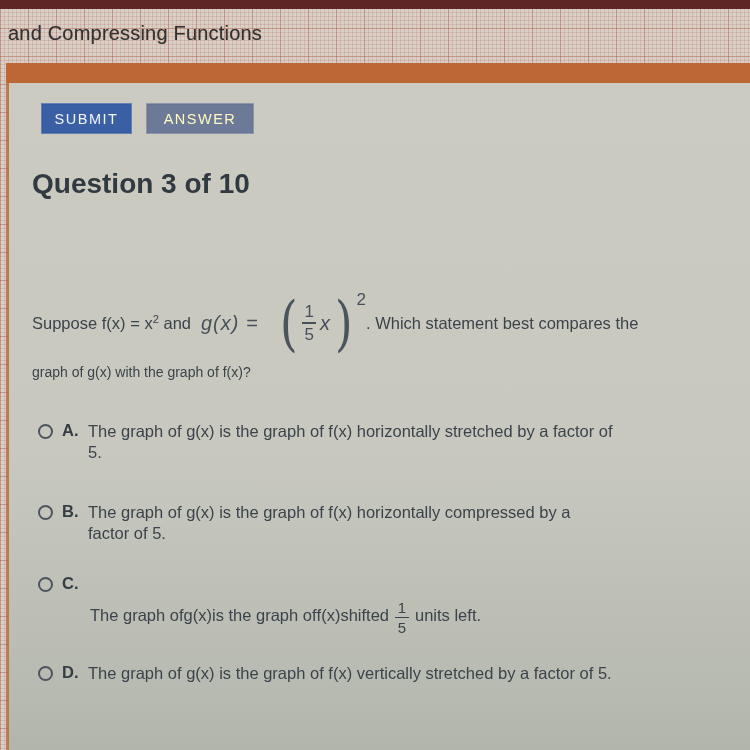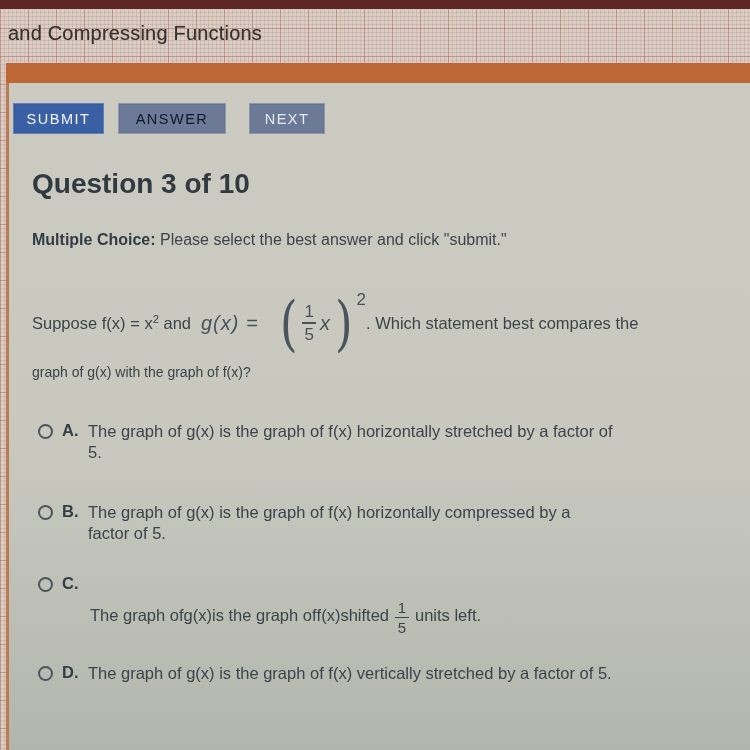--- a/index.html
+++ b/index.html
@@ -26,28 +26,28 @@
 
   .orange-bar { position:absolute; left:6px; top:63px; width:744px; height:20px; background:#bd6737; }
   .left-rule  { position:absolute; left:6px; top:83px; width:3px; height:667px; background:#b76d3f; opacity:0.85; }
 
   .content {
     position:absolute; left:9px; top:83px; width:741px; height:667px;
     background:linear-gradient(180deg, #cccbc2 0%, #c8c8bf 55%, #b7bab0 92%, #b2b5ab 100%);
     color:#3b444b;
   }
 
-  .btn-row { position:absolute; left:4px; top:20px; display:flex; align-items:flex-start; }
+  .btn-row { position:absolute; left:32px; top:20px; display:flex; align-items:flex-start; }
   .btn {
     height:31px; display:flex; align-items:center; justify-content:center;
     font-size:14.5px; letter-spacing:1.5px; cursor:pointer;
     border:1px solid rgba(255,255,255,0.22); box-shadow:inset 0 0 0 1px rgba(0,0,0,0.05);
   }
   .btn-submit { width:91px;  background:#3a5fa5; color:#f2f5fa; }
-  .btn-answer { width:108px; margin-left:14px; background:#6d7a97; color:#0f172a; }
+  .btn-answer { width:108px; margin-left:14px; background:#6d7a97; color:#fef9c3; }
   .btn-next   { width:76px;  margin-left:23px; background:#6d7a97; color:#e6eaf0; }
 
   .q-title { position:absolute; left:23px; top:85px; font-size:28px; font-weight:bold; color:#313a41; }
 
   .instruction { position:absolute; left:23px; top:148px; font-size:16px; color:#3b444b; }
   .instruction b { font-weight:bold; color:#333c43; }
 
   .prompt-line1 { position:absolute; left:23px; top:200px; height:80px; display:flex; align-items:center; font-size:16.5px; white-space:pre; }
   .prompt-line2 { position:absolute; left:23px; top:281px; font-size:14px; }
 
@@ -93,28 +93,24 @@
   <div class="lesson-title">and Compressing Functions</div>
 
   <div class="orange-bar"></div>
   <div class="left-rule"></div>
 
   <div class="content">
 
     <div class="btn-row">
       <div class="btn btn-submit">SUBMIT</div>
       <div class="btn btn-answer">ANSWER</div>
-      <div class="btn btn-next">NEXT</div>
     </div>
 
     <div class="q-title">Question 3 of 10</div>
 
-    <div class="instruction">
-      <b>Multiple Choice:</b><span> Please select the best answer and click "submit."</span>
-    </div>
 
     <div class="prompt-line1">
       <span><span>Suppose </span><span class="it">f(x)</span><span> = </span><span class="it">x</span><span class="sup">2</span><span> and</span></span>
       <span class="math">
         <span class="lhs">g(x) =</span>
         <span class="paren">(</span>
         <span class="inner">
           <span class="frac">
             <span class="num">1</span>
             <span class="bar"></span>

